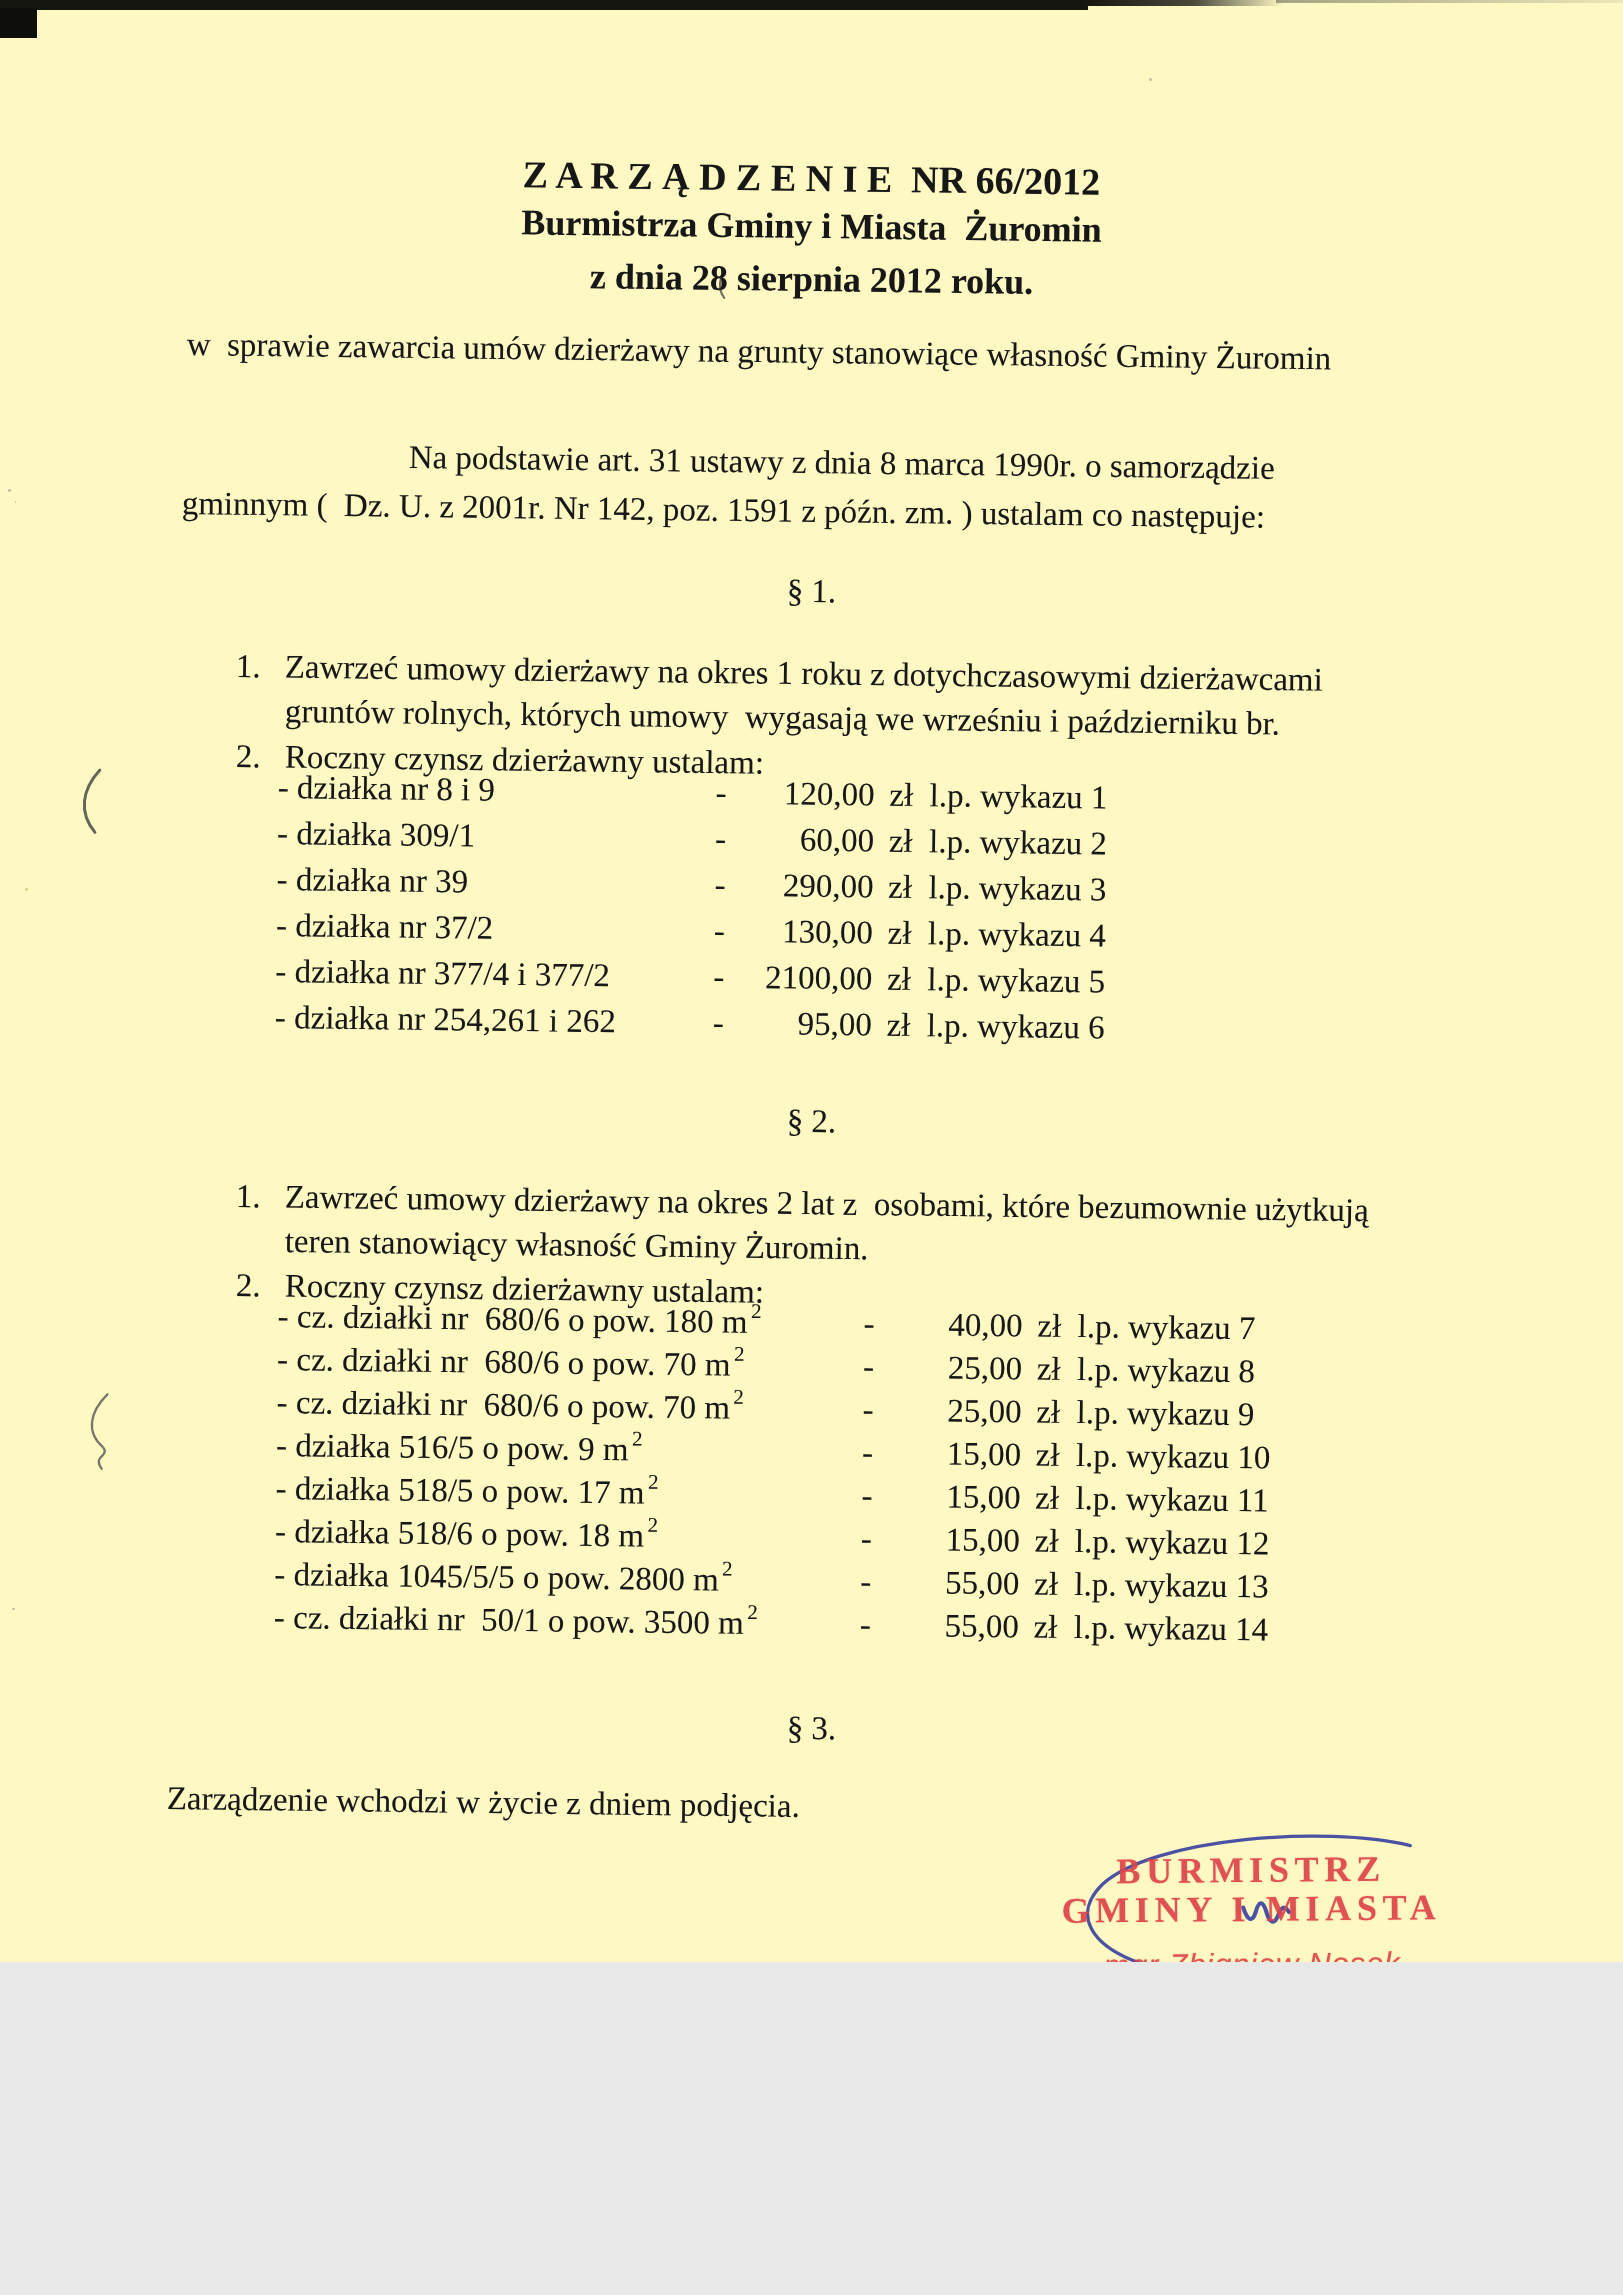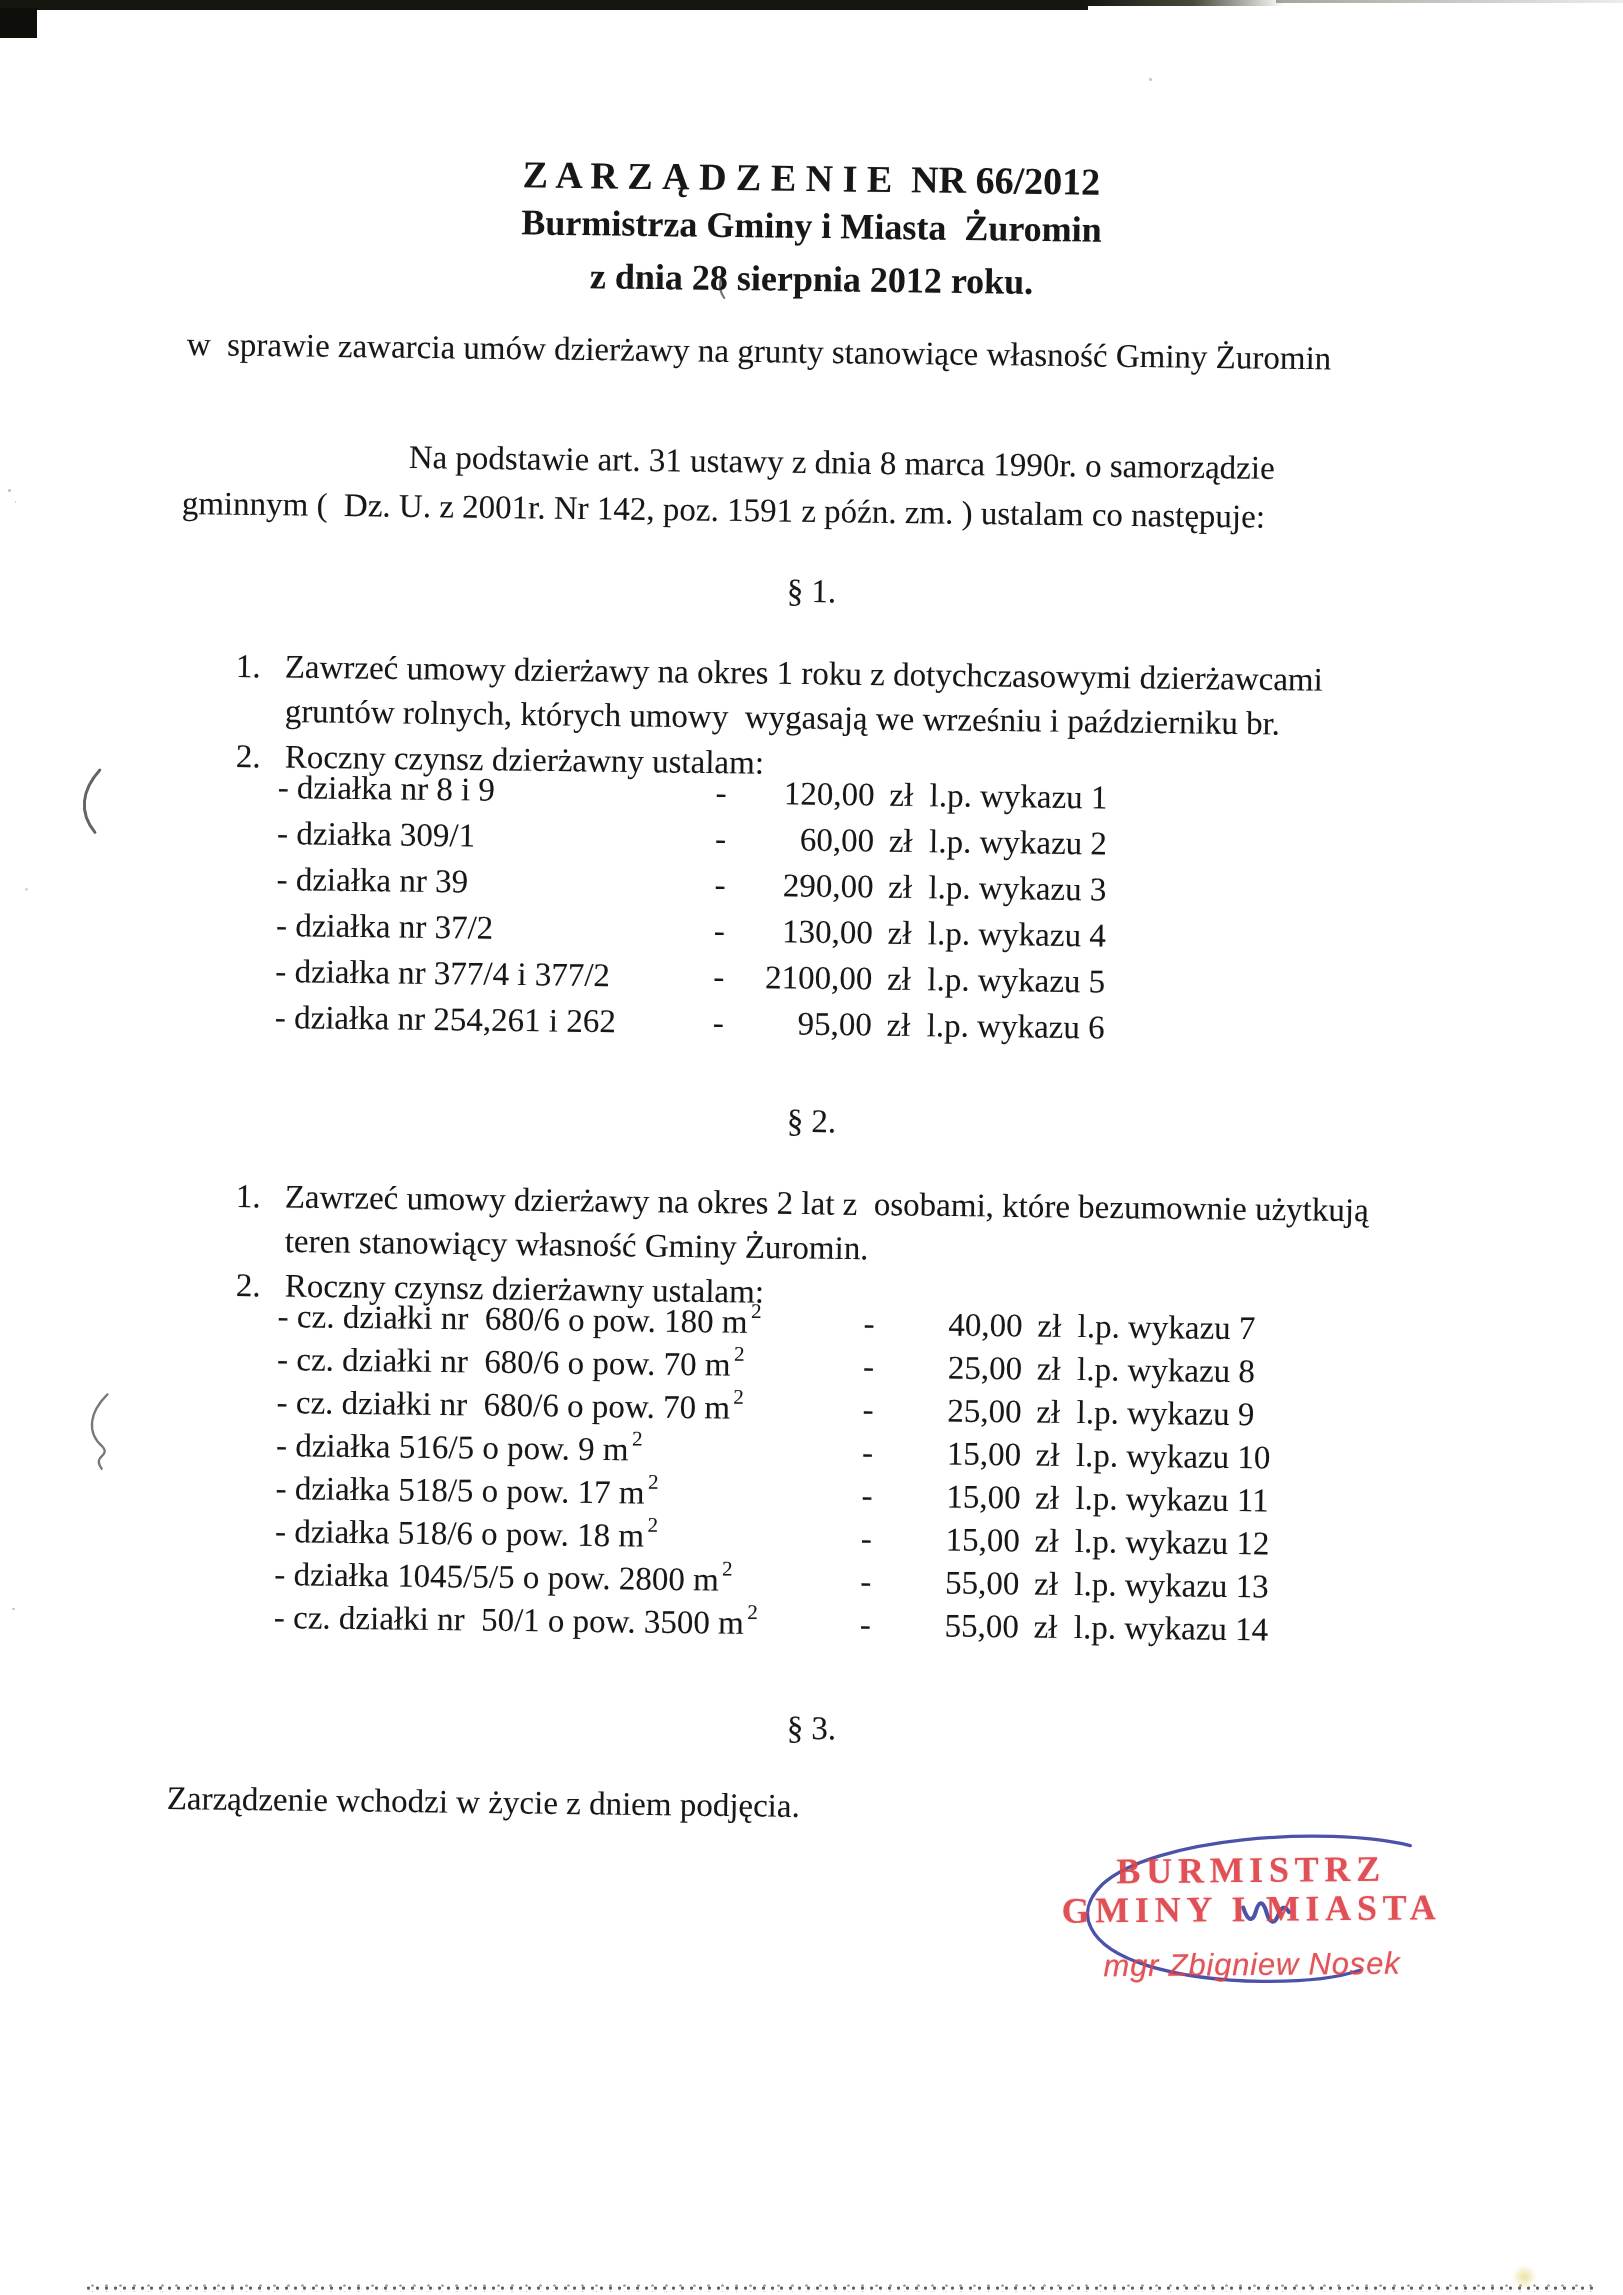--- a/index.html
+++ b/index.html
@@ -1,16 +1,16 @@
 <!DOCTYPE html>
 <html style="--stamp-red: #de4349; --pen-blue: #3c43a1;font-size:13px"><head>
 <meta charset="utf-8">
 <style>
   html,body{margin:0;padding:0;background:#e8e8e8;}
-  .page{position:relative;width:1623px;height:2295px;background:#ffffff;overflow:hidden;
+  .page{position:relative;width:1623px;height:1962px;background:#fef9c3;overflow:hidden;
         font-family:"Liberation Serif","DejaVu Serif",serif;color:#171717;}
   .page *{box-sizing:border-box;}
 
   
   .bar-main{position:absolute;top:0;left:0;width:1088px;height:9.8px;background:#15150f;}
   .bar-tail{position:absolute;top:0;left:1084px;width:200px;height:5.7px;
             background:linear-gradient(to right,#15150f,#4a4a3c 55%,rgba(80,80,64,0));}
   .bar-thin{position:absolute;top:0;left:1276px;width:347px;height:2.5px;
             background:linear-gradient(to right,rgba(90,90,75,.55),rgba(160,160,145,.2));}
   .corner-block{position:absolute;top:8.2px;left:0;width:37px;height:29.5px;background:#0e0e0a;}

